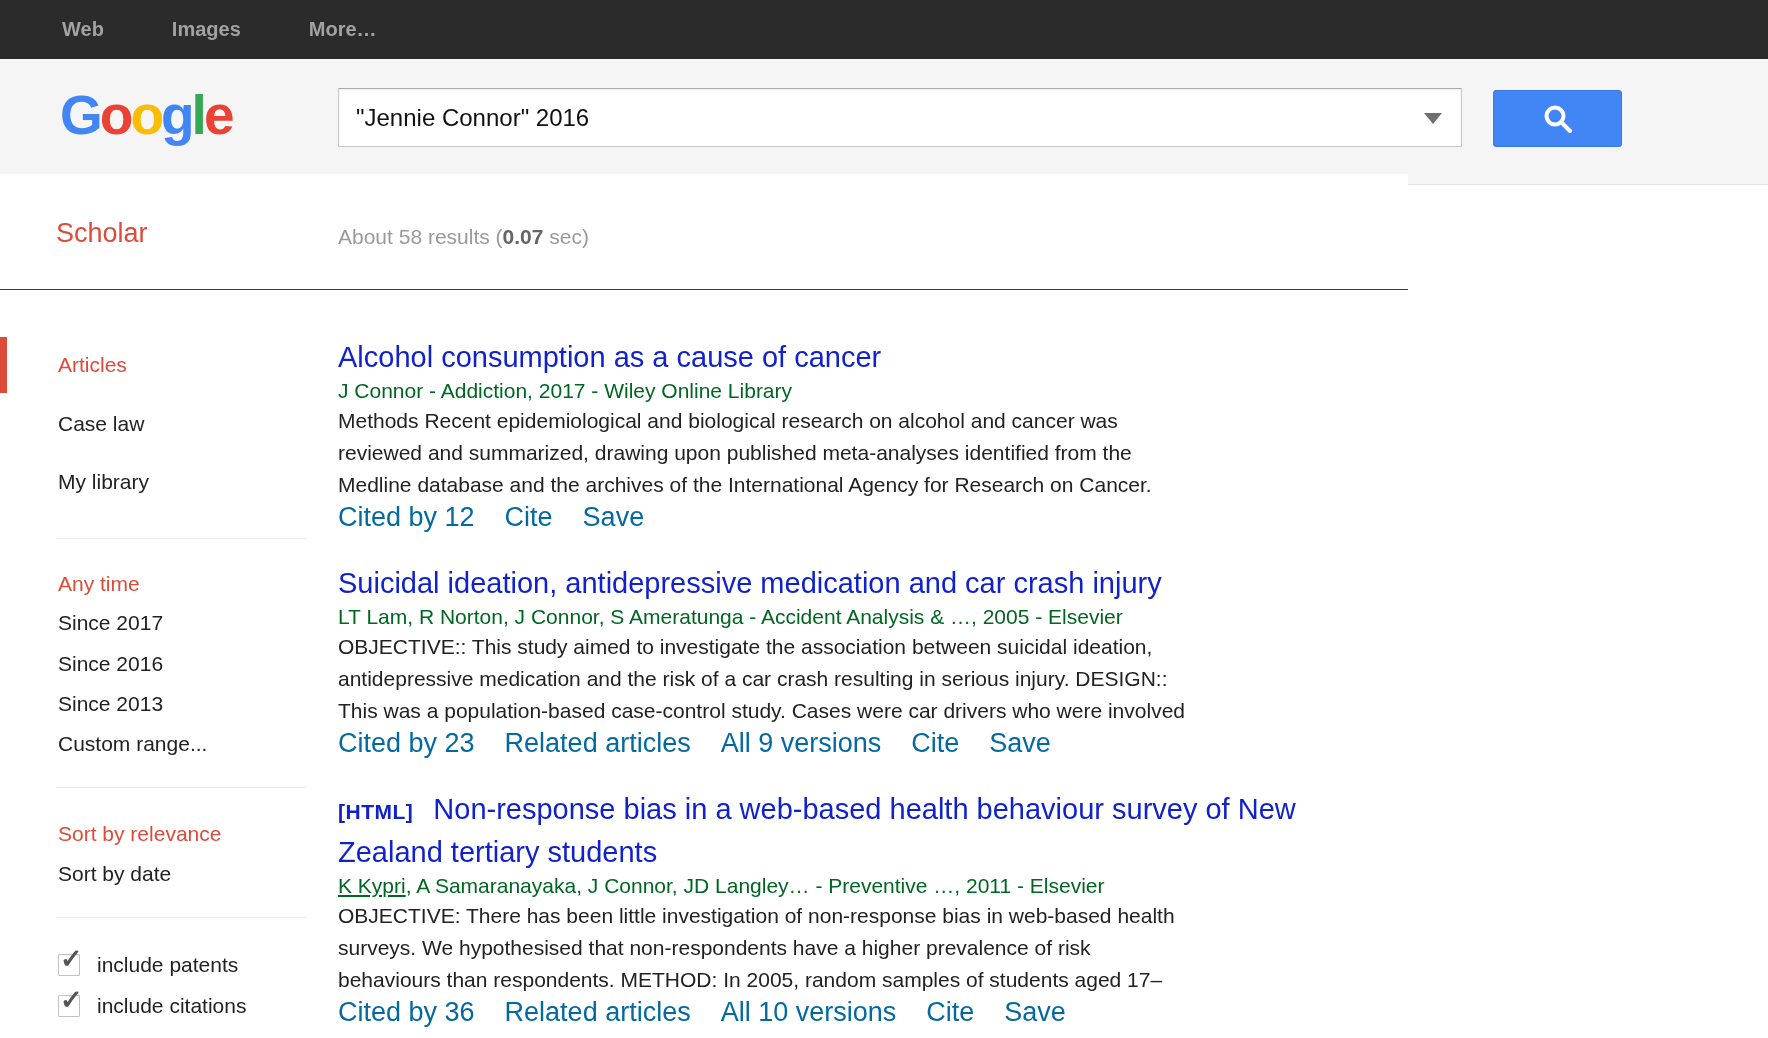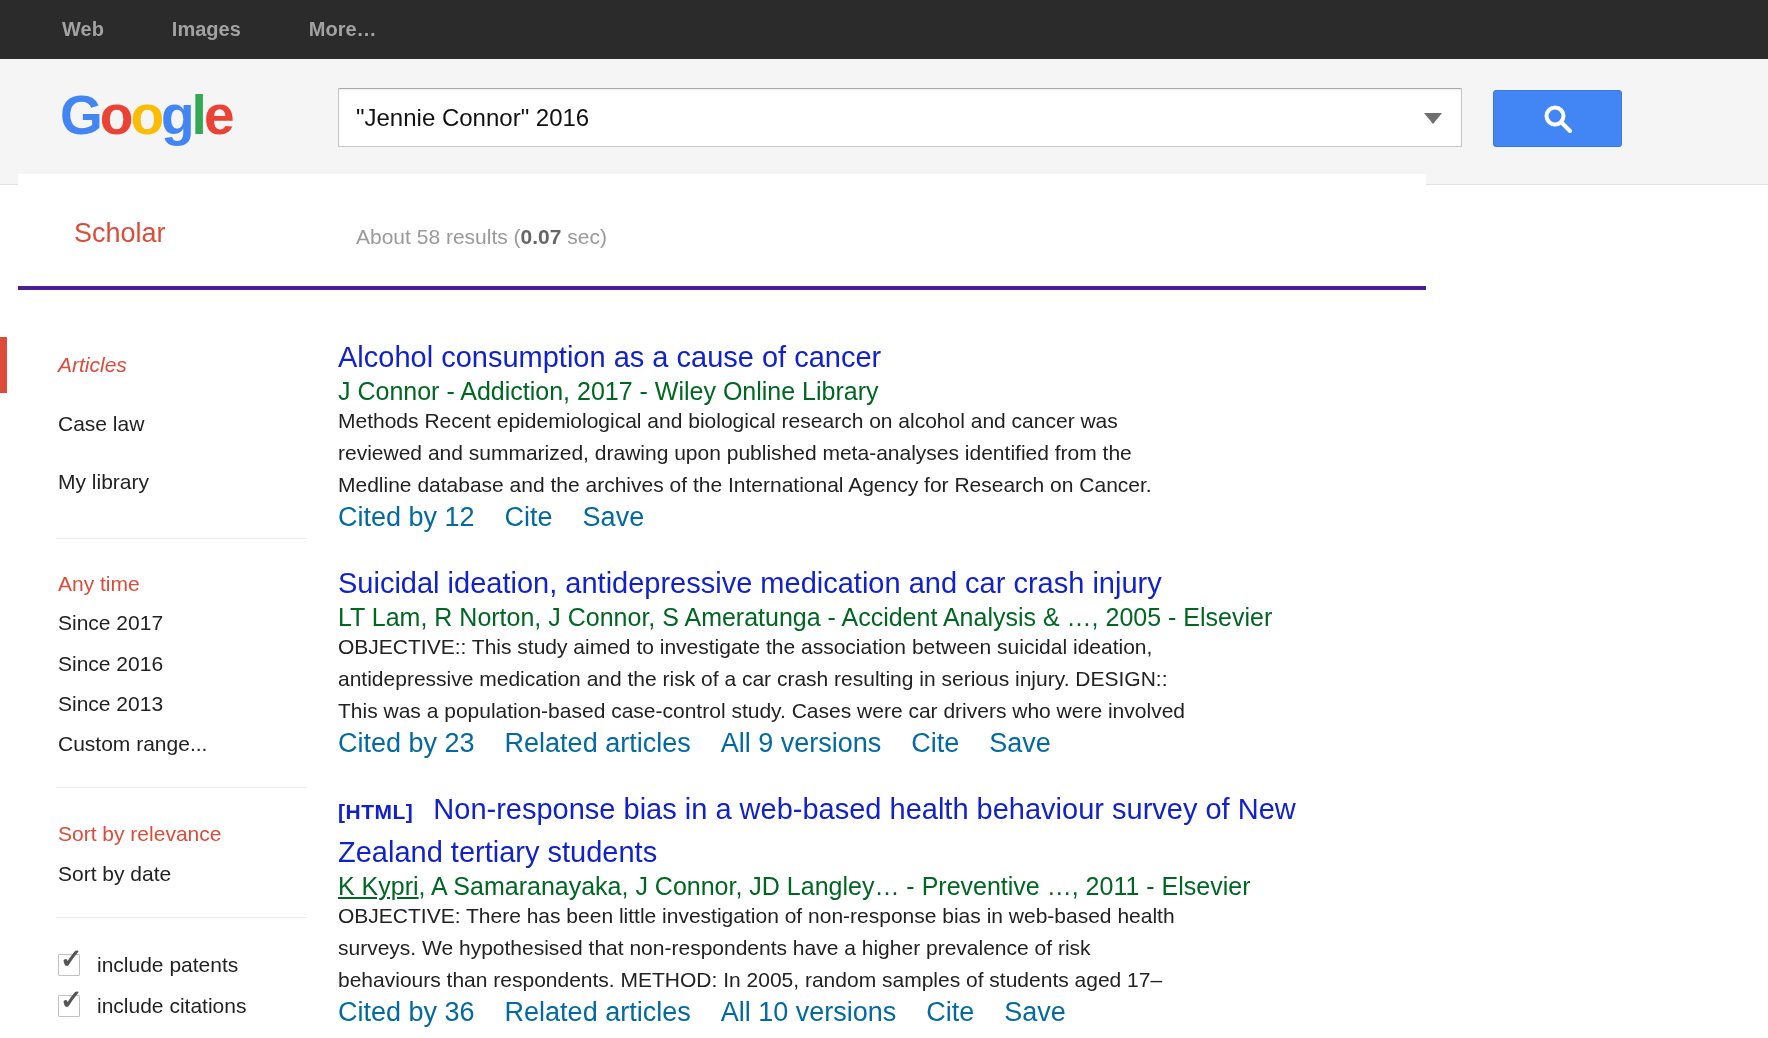--- a/index.html
+++ b/index.html
@@ -24,50 +24,50 @@
                   font-family:"Liberation Sans", sans-serif;
                   box-shadow: inset 0 1px 2px rgba(0,0,0,0.08); border-radius:1px; outline:none; }
   .dropdown-arrow { position:absolute; right:20px; top:25px; width:0; height:0;
                     border-left:9px solid transparent; border-right:9px solid transparent;
                     border-top:11px solid #6f6f6f; cursor:pointer; }
   .search-btn { position:absolute; left:1493px; top:31px; width:129px; height:57px;
                 background:#4285f4; border:1px solid #3b78e7; border-radius:3px;
                 display:flex; align-items:center; justify-content:center; cursor:pointer; }
 
   
-  .resultsbar { position:absolute; left:18px; top:174px; width:1408px; height:116px;
-                background:#fff; border-bottom:4px solid #4c1d95; }
+  .resultsbar { position:absolute; left:0; top:174px; width:1408px; height:116px;
+                background:#fff; border-bottom:1px solid #4c1d95; }
   .scholar-label { position:absolute; left:56px; top:44px; font-size:27px; color:#dd4b39; }
   .stats { position:absolute; left:338px; top:51px; font-size:21px; color:#9a9a9a;text-align:center; }
   .stats b { color:#666; }
 
   
   .active-bar { position:absolute; left:0; top:337px; width:7px; height:56px; background:#dd4b39; }
   .sidebar { position:absolute; left:0; top:290px; width:312px; padding-left:58px; }
   .side-item { font-size:21px; line-height:28px; color:#222; cursor:pointer; }
   .side-item.red { color:#dd4b39; }
-  .m61{margin-top:61px;font-style:italic;} .m31{margin-top:31px;} .m30{margin-top:30px;}
+  .m61{margin-top:61px;} .m31{margin-top:31px;} .m30{margin-top:30px;}
   .m32{margin-top:32px;} .m33{margin-top:33px;}
   .m11{margin-top:11px;} .m12{margin-top:12px;} .m13{margin-top:13px;}
   .side-divider { margin-top:42px; margin-left:-2px; width:251px; height:1px; background:#ececec; }
   .side-divider.d2 { margin-top:29px; }
   .check-row { display:flex; align-items:center; gap:17px; }
   .checkbox { position:relative; width:22px; height:22px; background:#fff;
               border:1px solid #c1c1c1; border-radius:1px; cursor:pointer; flex:0 0 22px; }
   .checkbox .tick { position:absolute; left:1px; top:-9px; font-size:27px; font-weight:bold;
                     color:#555; line-height:27px; }
 
   
   .content { position:absolute; left:338px; top:290px; width:1220px; padding-top:47px; }
   .result { margin-bottom:30px; }
   .r-title { font-size:29px; line-height:40px; color:#1122cc; }
   .r-title .t-link { cursor:pointer; }
   .r-tag { font-weight:bold; font-size:21px; margin-right:20px; letter-spacing:0.5px; }
   .t-text { white-space:pre-line; }
-  .r-authors { font-size:25px; line-height:28px; color:#006621; }
+  .r-authors { font-size:21px; line-height:28px; color:#006621; }
   .r-authors .a-link { text-decoration:underline; cursor:pointer; }
   .r-snippet { font-size:21px; line-height:32px; color:#222; white-space:pre-line; }
   .r-links { font-size:27px; line-height:32px; color:#0369a1; display:flex; gap:30px; }
   .r-links span { cursor:pointer; }
 </style>
 </head>
 <body>
 
 <div class="page">
 

